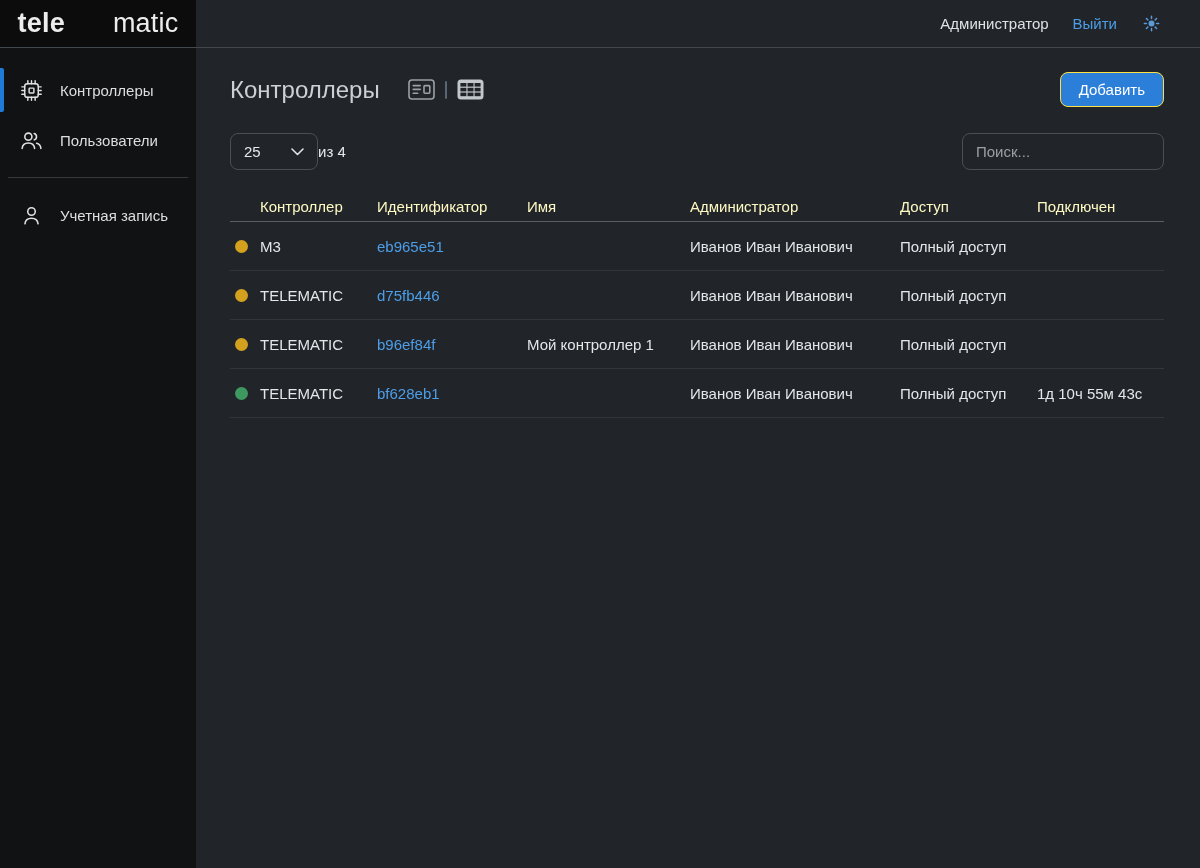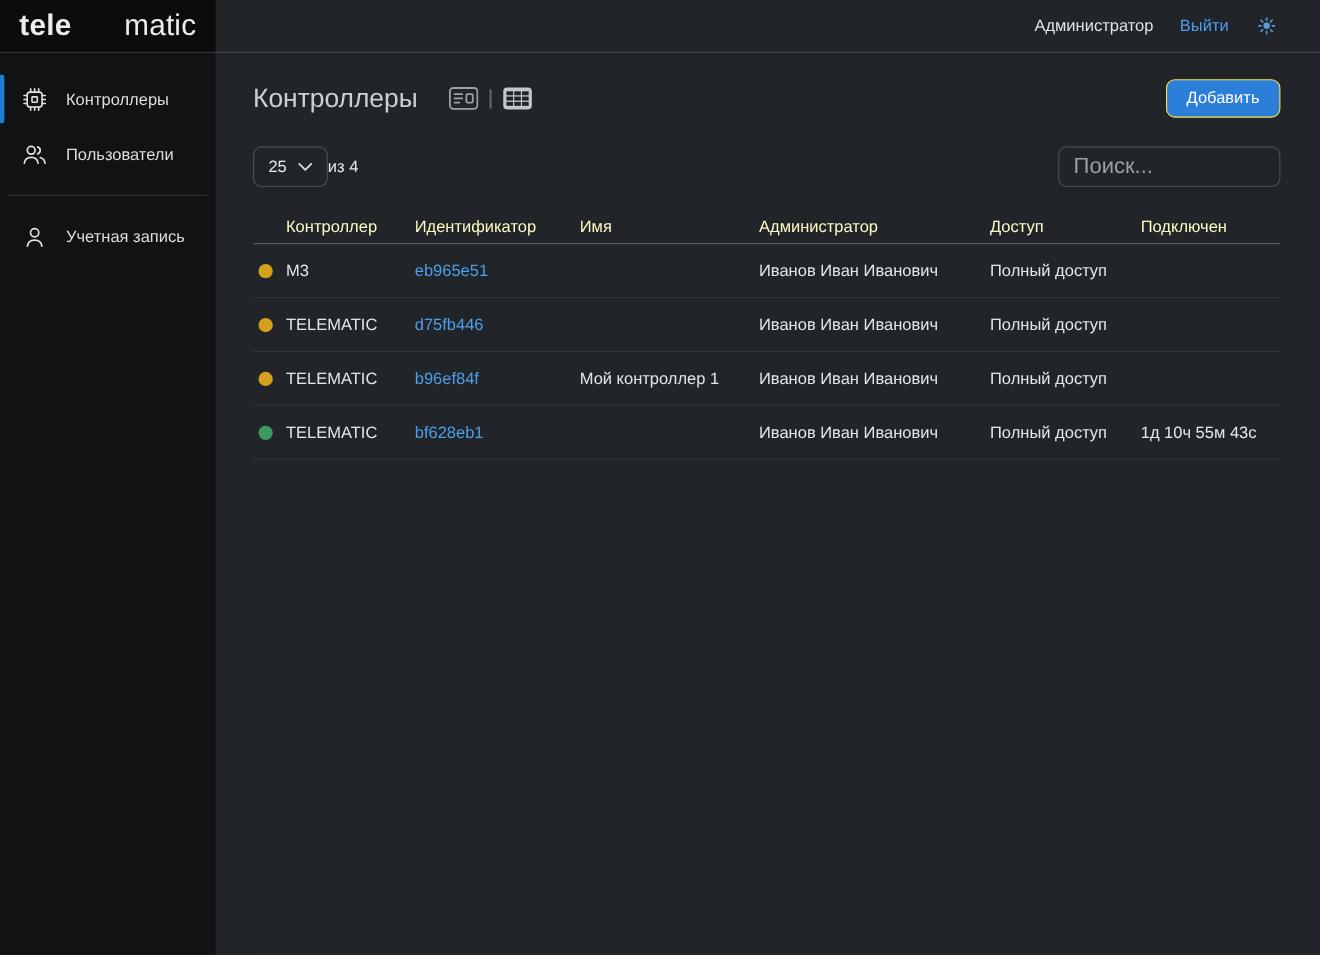--- a/index.html
+++ b/index.html
@@ -60,29 +60,29 @@
   .view-btn { display: flex; align-items: center; cursor: pointer; }
   .view-sep { width: 2px; height: 18px; background: #5a6673; border-radius: 1px; }
   .add-btn {
     margin-left: auto; background: #2b7fd9; border: 1px solid #fde047;
     color: #ffffff; font-size: 15px; font-family: inherit;
     padding: 8px 18px; border-radius: 8px; cursor: pointer;
   }
 
   .controls { margin-top: 26px; display: flex; align-items: center; }
   .page-size {
-    width: 68px; height: 37px; border: 1px solid #4a4f54; border-radius: 8px;
+    width: 88px; height: 37px; border: 1px solid #4a4f54; border-radius: 8px;
     display: flex; align-items: center; justify-content: space-between;
     padding: 0 13px; color: #e6e8ea; cursor: pointer; background: transparent;
   }
   .total { color: #e6e8ea; }
   .search {
     margin-left: auto; width: 202px; height: 37px; background: transparent;
     border: 1px solid #4a4f54; border-radius: 8px; color: #e6e8ea;
-    padding: 0 13px; font-size: 20px; font-family: inherit; outline: none;
+    padding: 0 13px; font-size: 15px; font-family: inherit; outline: none;
   }
   .search::placeholder { color: #9aa0a6; }
 
   
   .table { margin-top: 22px; }
   .thead, .trow {
     display: grid;
     grid-template-columns: 30px 117px 150px 163px 210px 137px 1fr;
     align-items: center;
   }

